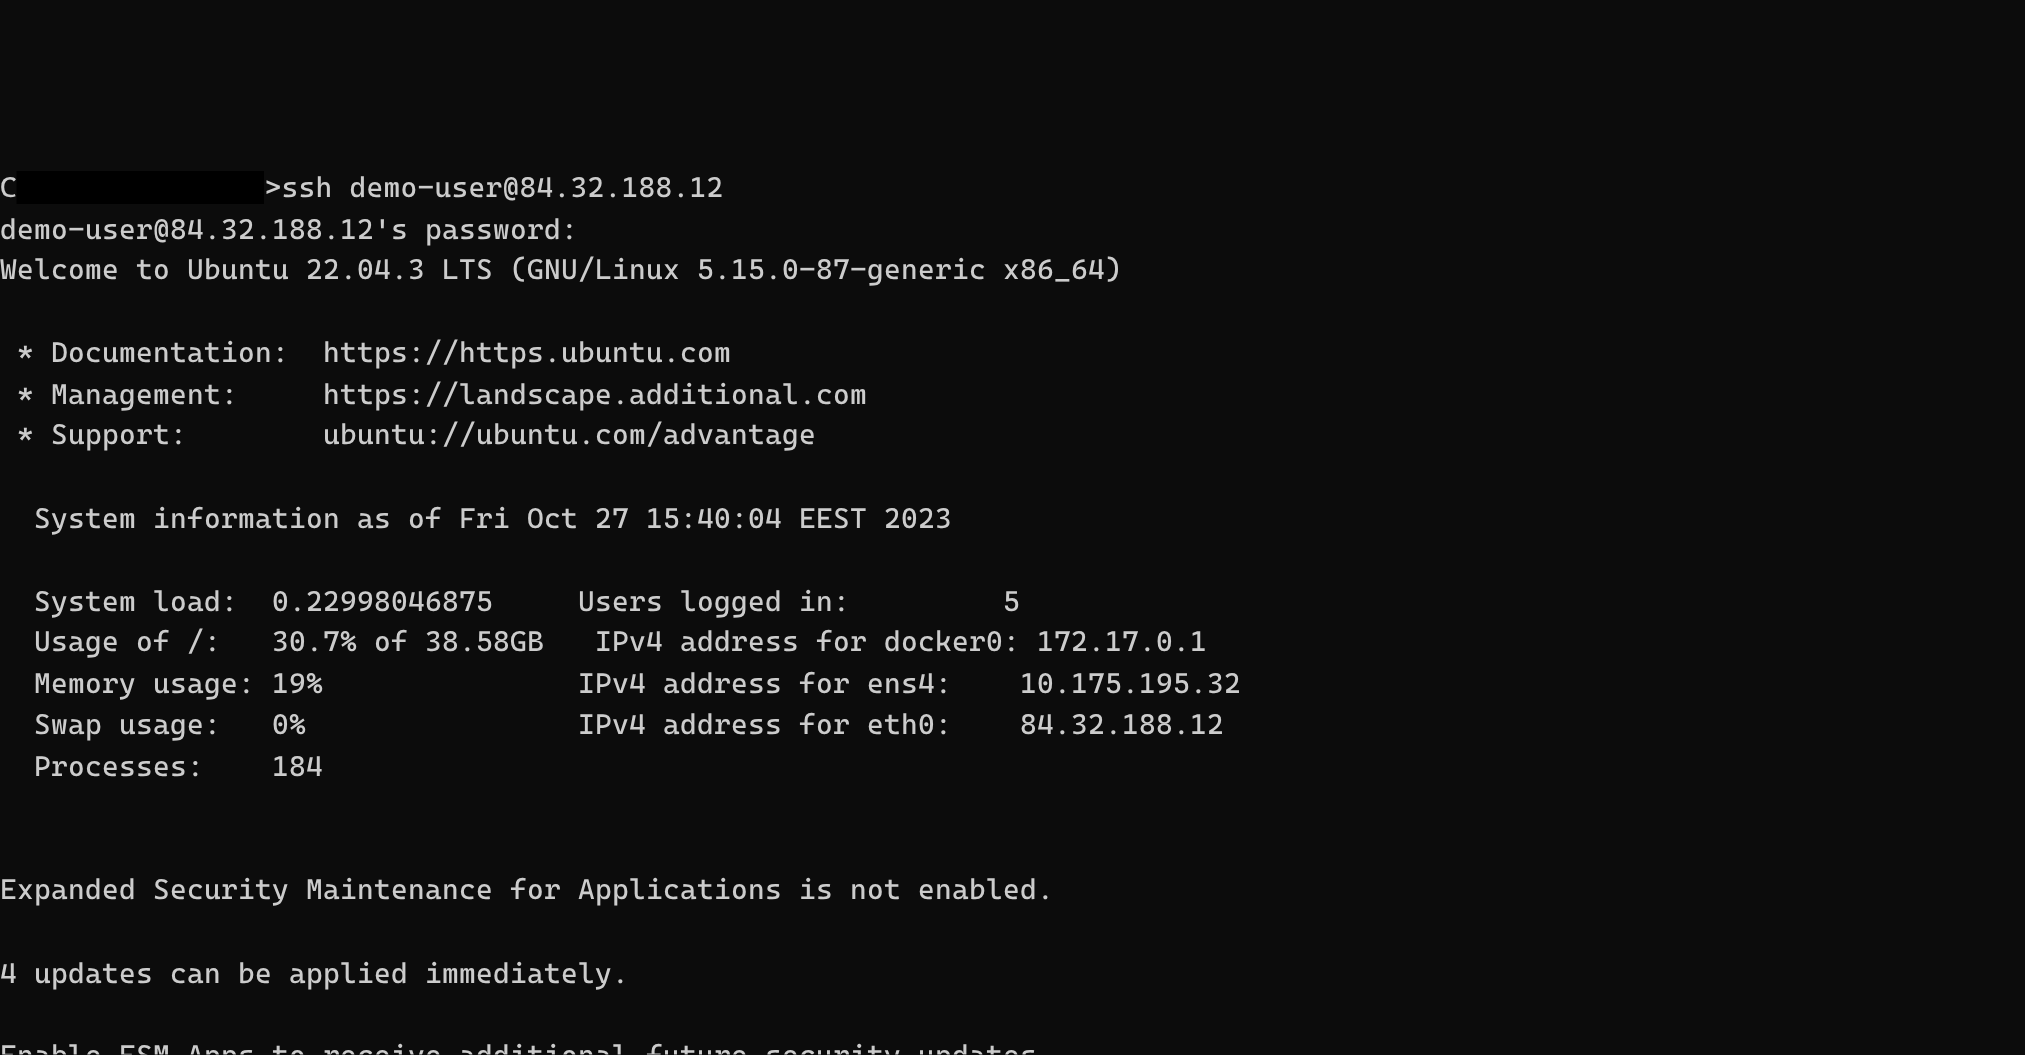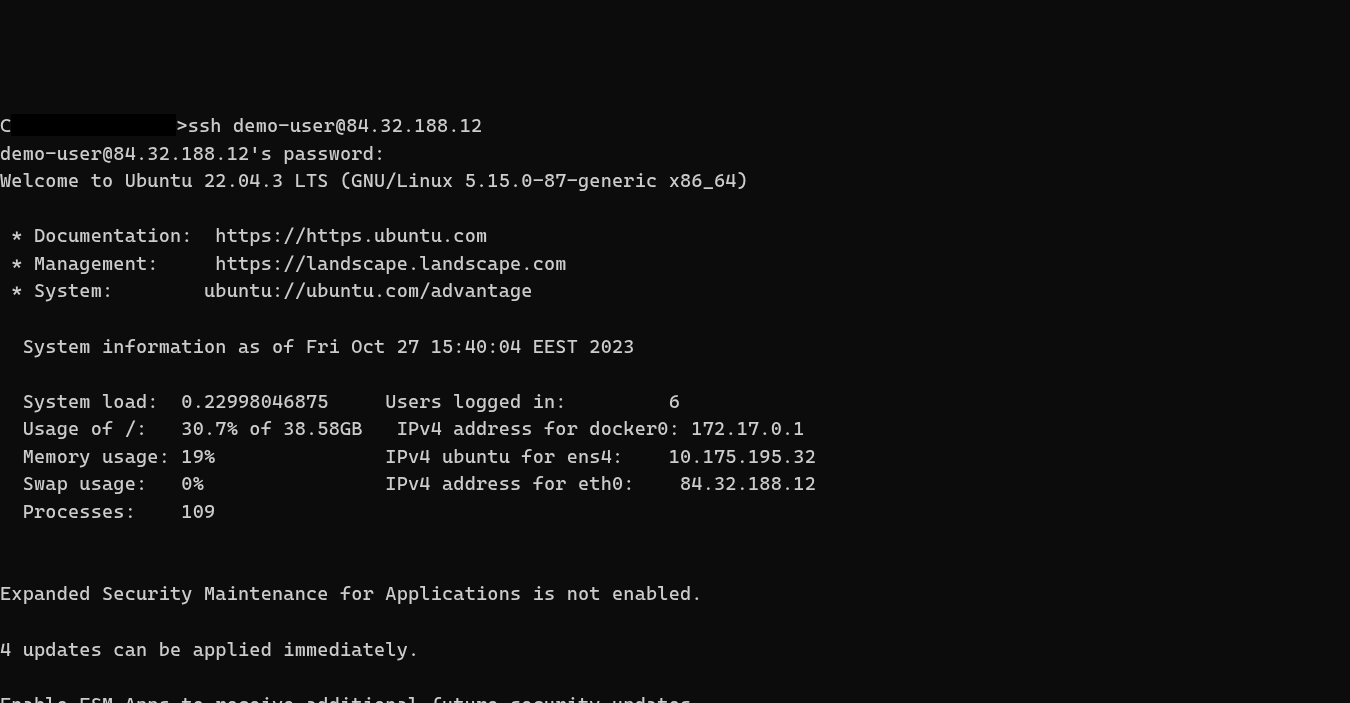--- a/index.html
+++ b/index.html
@@ -27,30 +27,30 @@
 </head>
 <body>
 
 
 
 <div><span>C</span><span class="redacted"></span><span>&gt;</span><span>ssh demo-user@84.32.188.12</span>
 <span>demo-user@84.32.188.12's password:</span>
 <span>Welcome to Ubuntu 22.04.3 LTS (GNU/Linux 5.15.0-87-generic x86_64)</span>
 
 <span> * Documentation:  </span><span>https://https.ubuntu.com</span>
-<span> * Management:     </span><span>https://landscape.landscape.com</span>
-<span> * System:        </span><span>ubuntu://ubuntu.com/advantage</span>
+<span> * Management:     </span><span>https://landscape.additional.com</span>
+<span> * Support:        </span><span>ubuntu://ubuntu.com/advantage</span>
 
 <span>  System information as of Fri Oct 27 15:40:04 EEST 2023</span>
 
-<span>  System load:  0.22998046875     </span><span>Users logged in:         6</span>
+<span>  System load:  0.22998046875     </span><span>Users logged in:         5</span>
 <span>  Usage of /:   30.7% of 38.58GB   </span><span>IPv4 address for docker0: 172.17.0.1</span>
-<span>  Memory usage: 19%               </span><span>IPv4 ubuntu for ens4:    10.175.195.32</span>
+<span>  Memory usage: 19%               </span><span>IPv4 address for ens4:    10.175.195.32</span>
 <span>  Swap usage:   0%                </span><span>IPv4 address for eth0:    84.32.188.12</span>
-<span>  Processes:    109</span>
+<span>  Processes:    184</span>
 
 
 <span>Expanded Security Maintenance for Applications is not enabled.</span>
 
 <span>4 updates can be applied immediately.</span>
 
 <span>Enable ESM Apps to receive additional future security updates.</span>
 
 </div>
 

